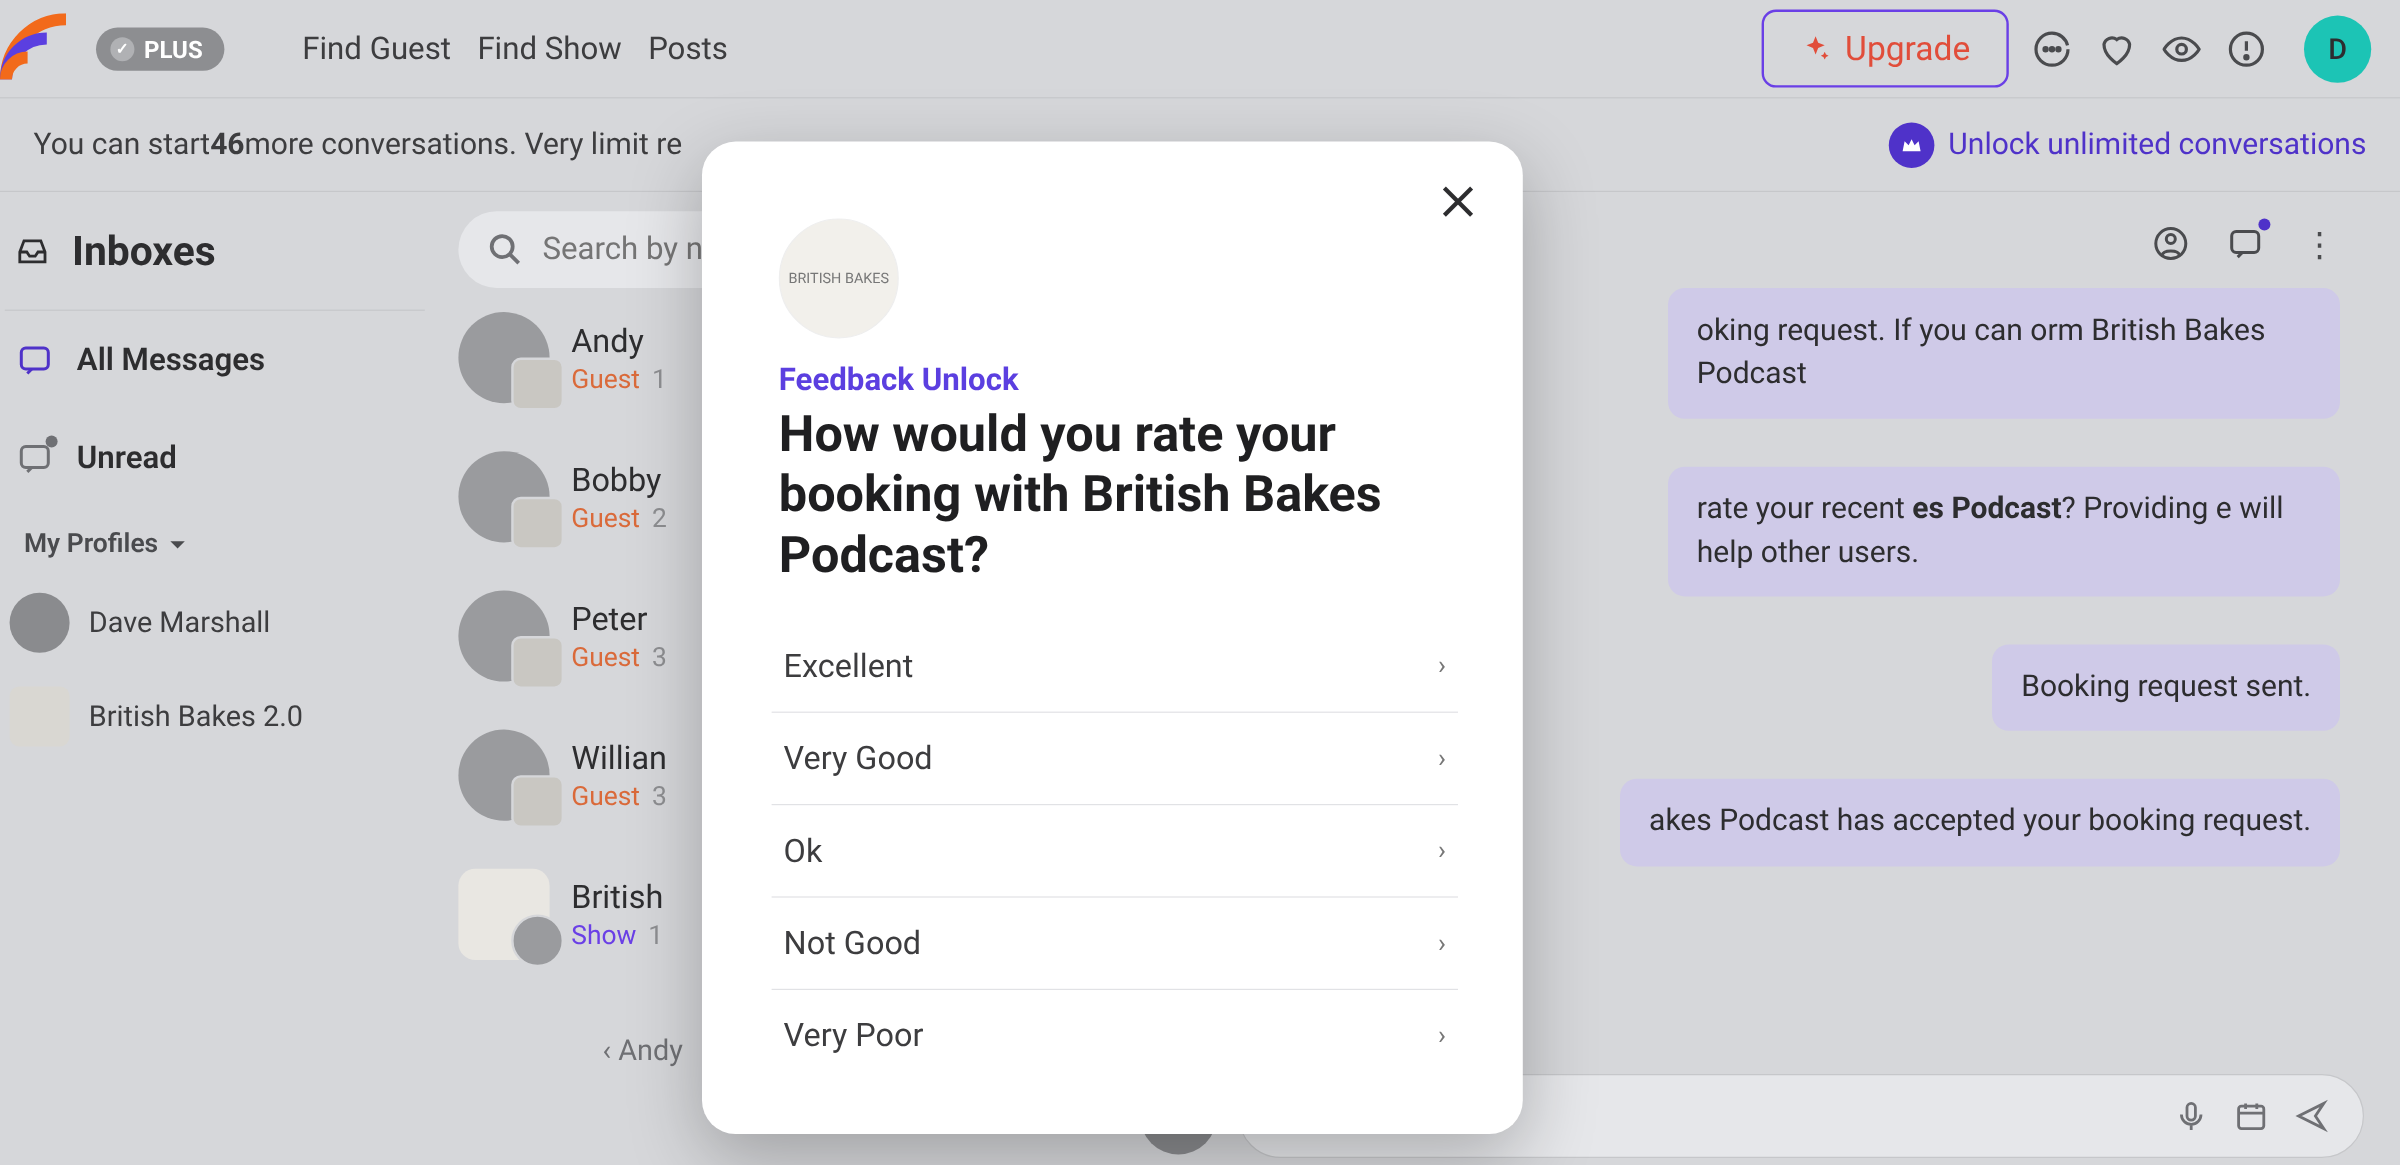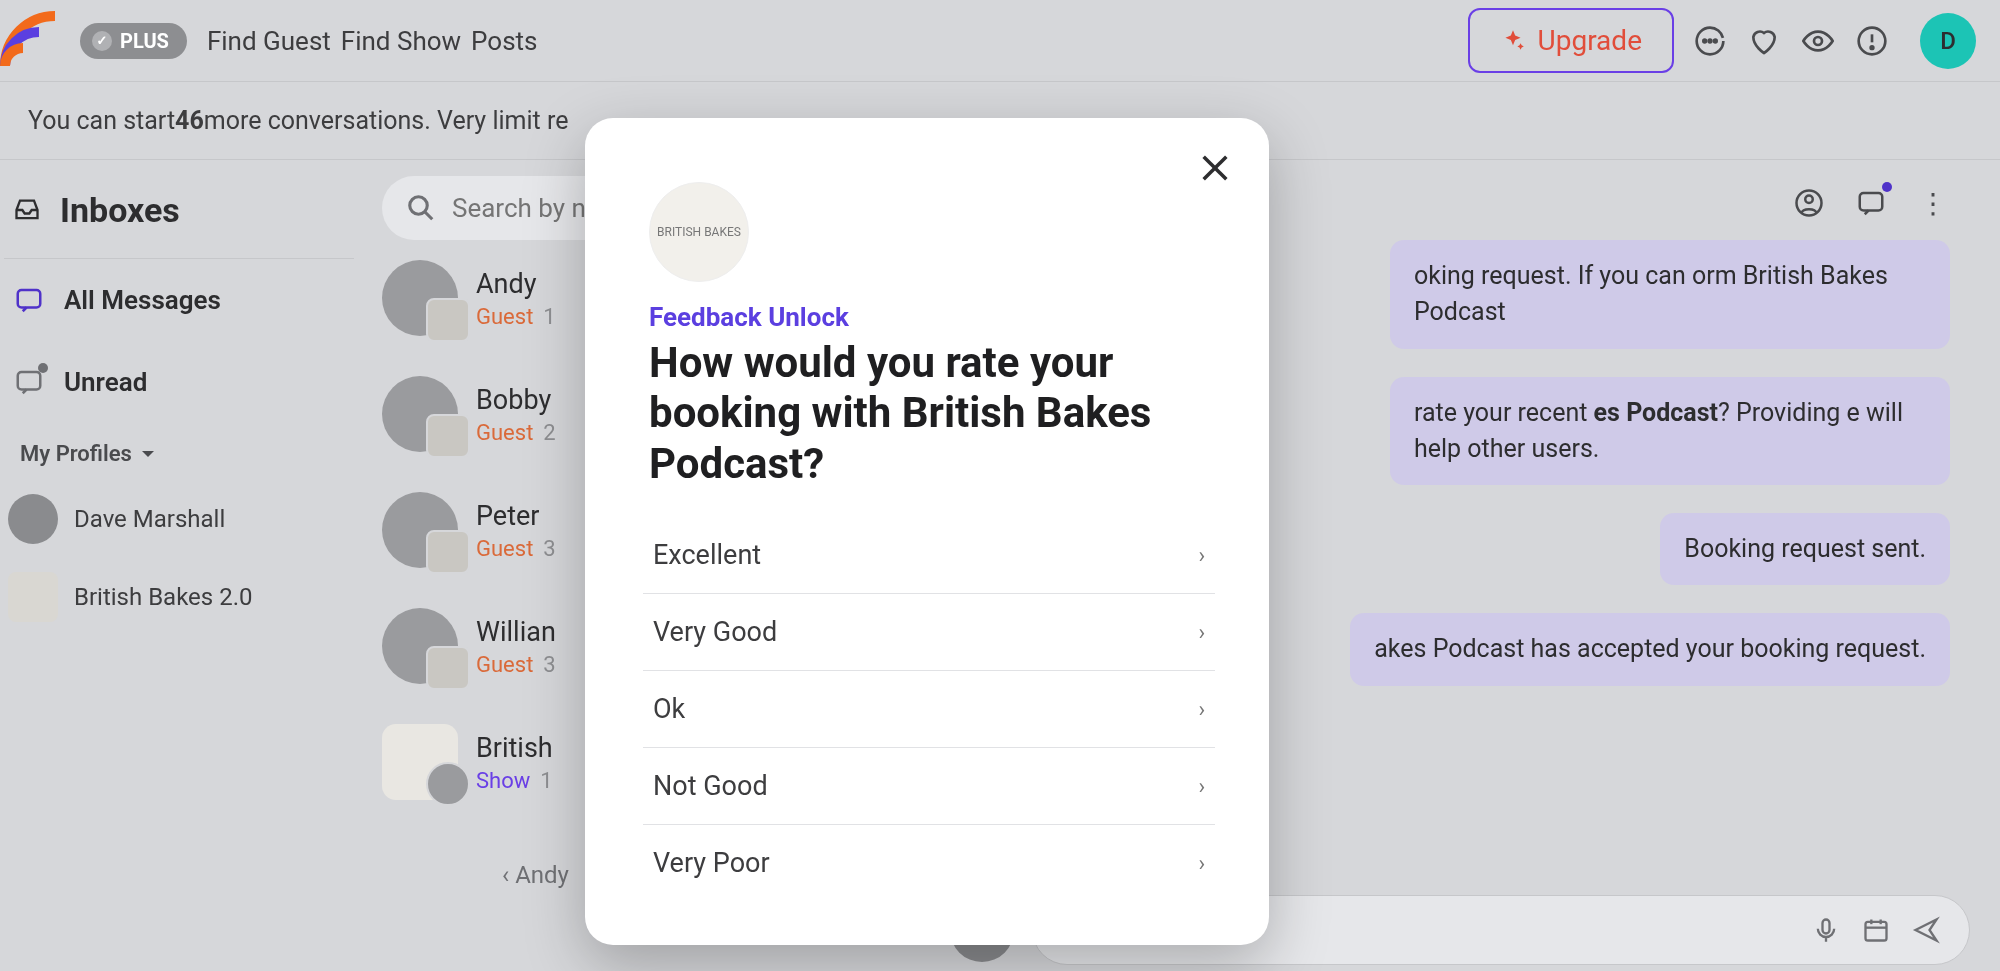--- a/index.html
+++ b/index.html
@@ -28,21 +28,21 @@
     display: flex; align-items: center;
     font-weight: 700; font-size: 20px;
     margin-right: 20px;
   }
   .plus-badge .check {
     width: 20px; height: 20px; border-radius: 50%;
     background: #b0b1b4; display: inline-flex;
     align-items: center; justify-content: center; margin-right: 8px;
     font-size: 13px;
   }
-  .nav-links { display: flex; gap: 10px; }
+  .nav-links { display: flex; gap: 22px; margin-left: 45px; }
   .nav-link { font-size: 26px; color: #3d3d3f; cursor: pointer; }
   .header-spacer { flex: 1; }
   .upgrade-btn {
     border: 2px solid #6a3fe6;
     border-radius: 12px;
     padding: 14px 30px;
     display: flex; align-items: center; gap: 12px;
     font-size: 28px; font-weight: 400;
     color: #e14d3a;
     background: transparent;
@@ -146,21 +146,21 @@
 
   
   .chatpane { flex:1; padding: 16px 30px 0 10px; display:flex; flex-direction:column; }
   .chat-icons { display:flex; justify-content:flex-end; gap:28px; padding: 10px 20px 20px 0; }
   .chat-icons .ci { width:34px; height:34px; cursor:pointer; color:#4a4b4e; display:flex; align-items:center; justify-content:center; }
   .chat-icons .ci svg { width:30px; height:30px; stroke:#4a4b4e; fill:none; stroke-width:2; }
   .chat-icons .ci.dots { font-size:28px; }
   .notif-dot { position:relative; }
   .notif-dot::after { content:''; position:absolute; top:-4px; right:-4px; width:10px; height:10px; border-radius:50%; background:#4f32c9; }
 
-  .chat-msgs { flex:1; display:flex; flex-direction:column; gap:28px; padding-right:20px; }
+  .chat-msgs { flex:1; display:flex; flex-direction:column; gap:40px; padding-right:20px; }
   .bubble {
     background:#cfcae8; border-radius:14px; padding:18px 24px;
     font-size:25px; color:#2d2d2f; max-width: 560px;
     line-height:1.45;
   }
   .bubble.right { align-self:flex-end; }
   .bubble b { font-weight:700; }
 
   .composer-row { display:flex; align-items:center; gap:18px; padding: 0 0 6px 0; }
   .composer-avatar { width:64px; height:64px; border-radius:50%; background:#8a8b8e; }
@@ -270,20 +270,28 @@
     <div class="avatar-circle">
         <span>D</span>
       </div>
   </div>
 </div>
 
 <div class="banner">
   <span>You can start </span>
   <span class="num">46</span>
   <span> more conversations. Very limit re</span>
+  <div class="right">
+    <span class="crown-badge">
+        <svg viewBox="0 0 24 24">
+          <path d="M3 18h18l-2-10-4 4-3-6-3 6-4-4z"></path>
+        </svg>
+      </span>
+    <span>Unlock unlimited conversations</span>
+  </div>
 </div>
 
 <div class="main">
 
   <div class="sidebar">
     <div class="inboxes-hdr">
       <span class="ic">
           <svg viewBox="0 0 24 24">
             <path d="M3 12l3-8h12l3 8v7H3z"></path>
             <path d="M3 12h5l2 3h4l2-3h5"></path>

